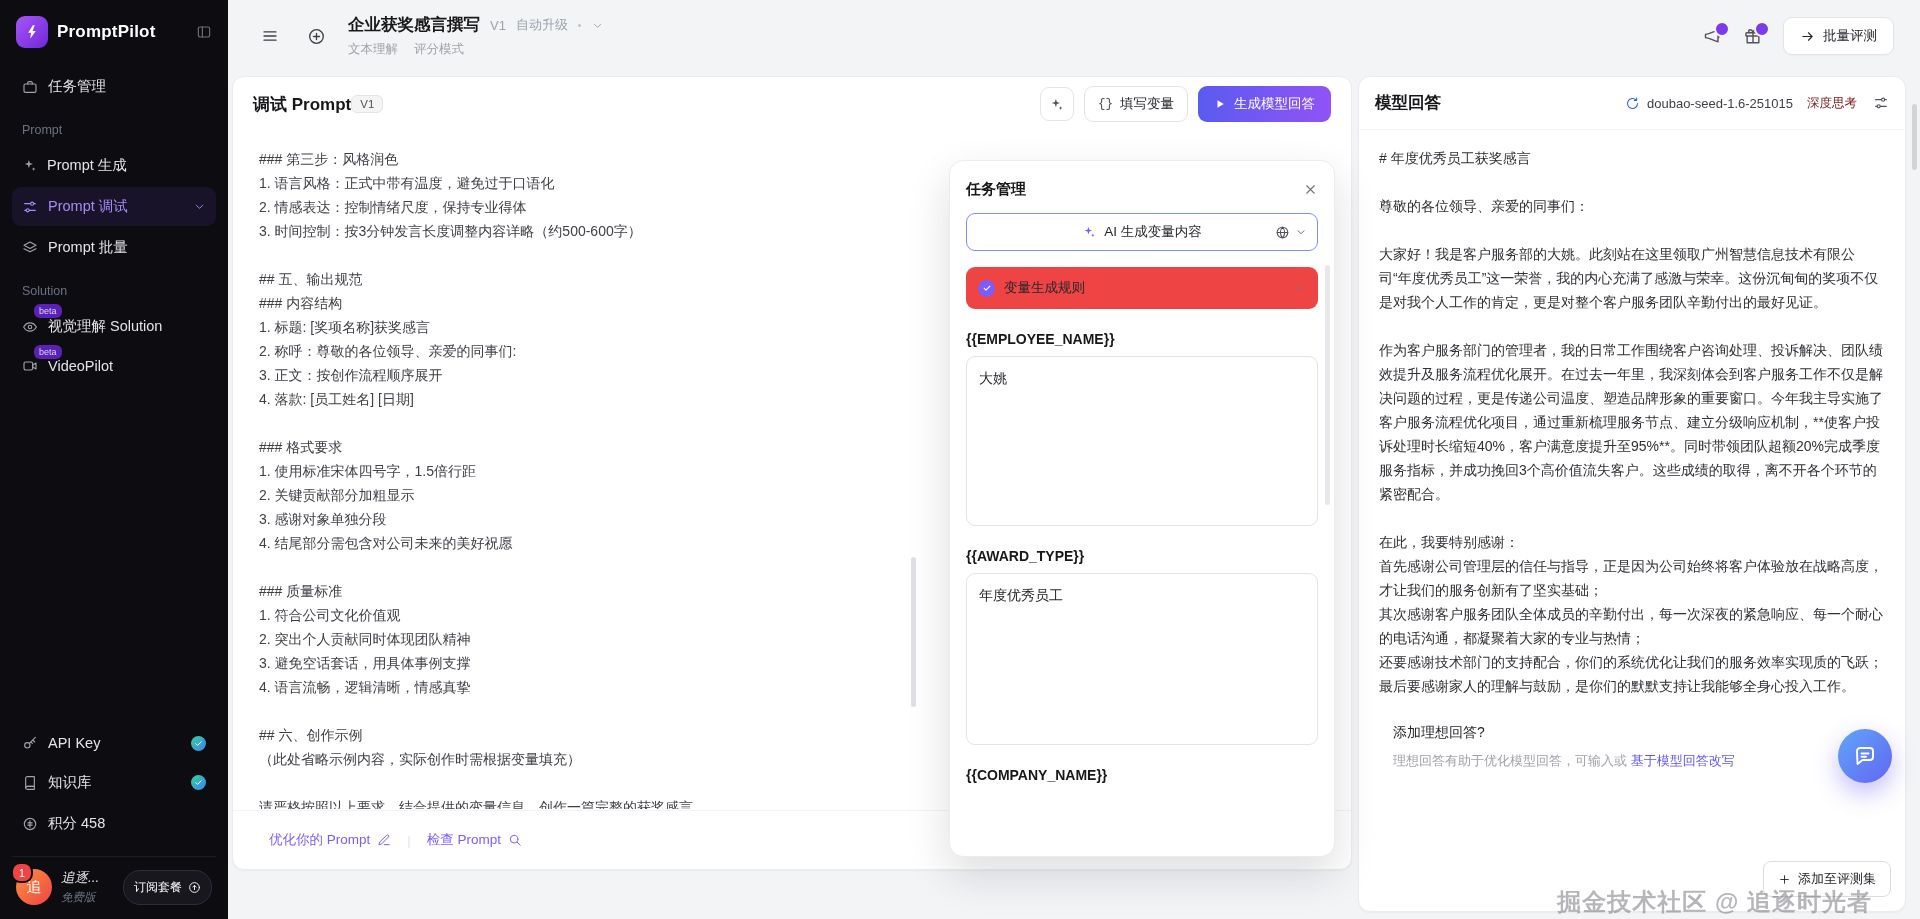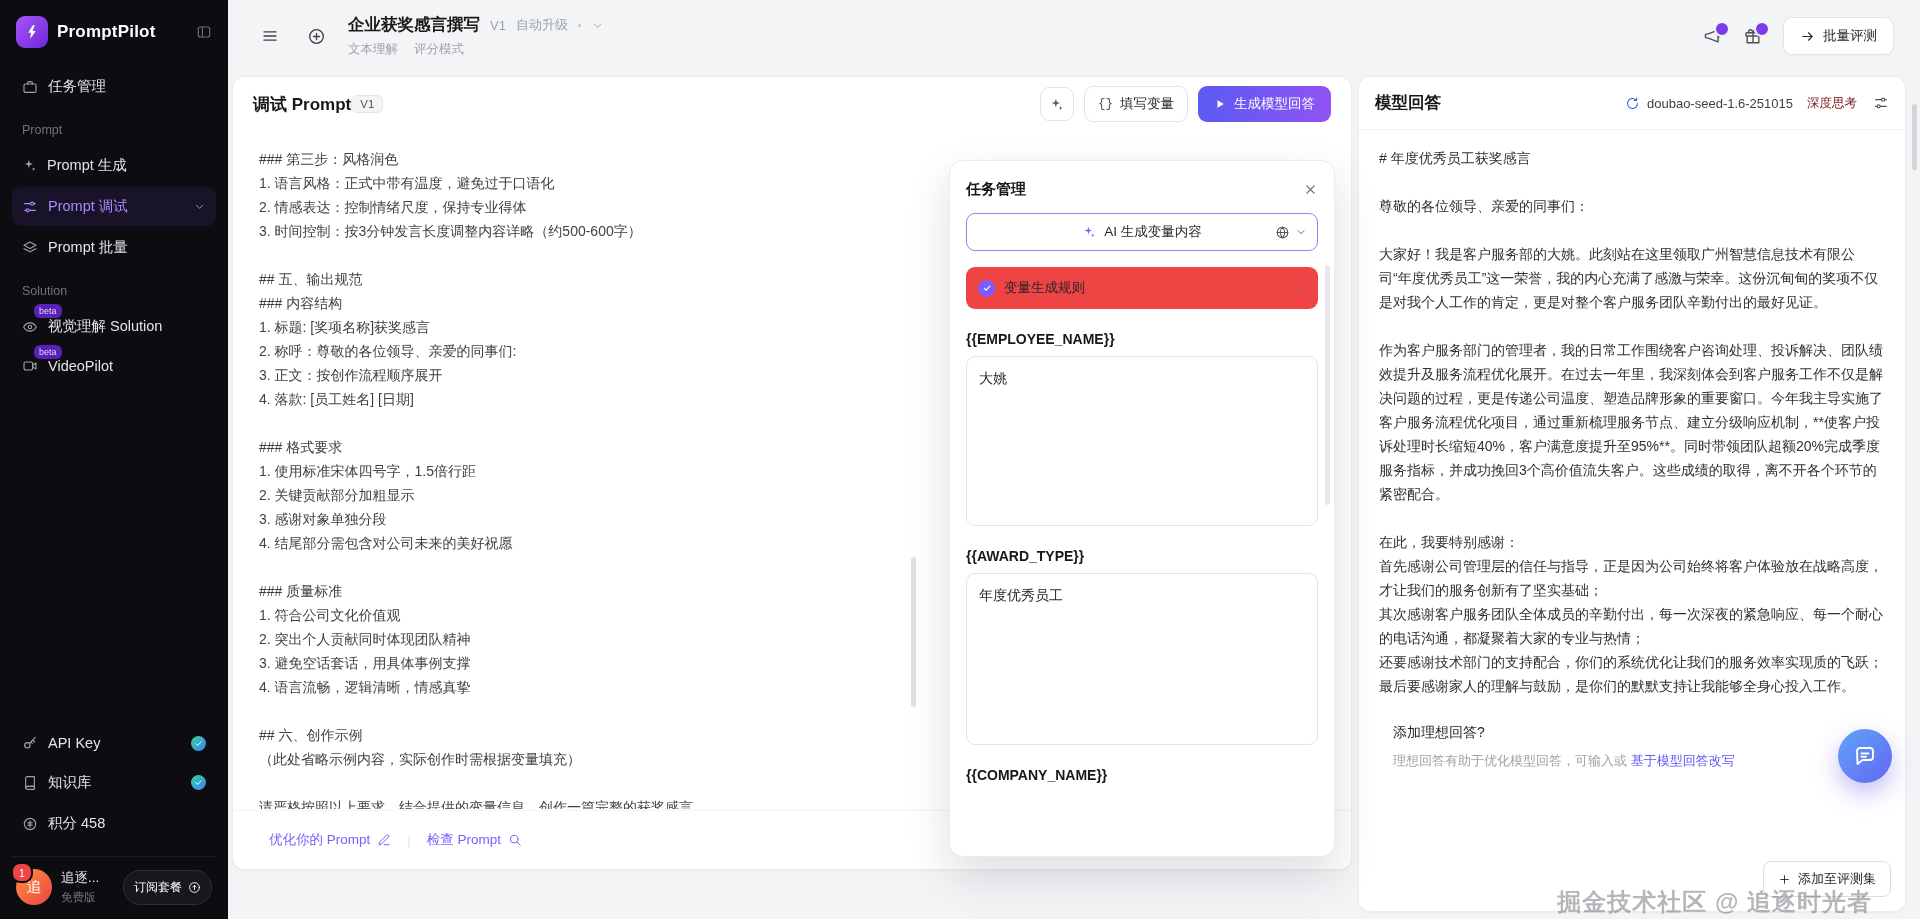--- a/index.html
+++ b/index.html
@@ -29,21 +29,21 @@
   .sidebar-spacer{flex:1;}
   .mini-badge{width:15px;height:15px;border-radius:50%;background:linear-gradient(135deg,#34d399,#3b82f6);
               display:inline-flex;align-items:center;justify-content:center;margin-left:2px;flex:none;}
   .mini-badge svg{width:9px;height:9px;stroke:#fff;stroke-width:2.6;fill:none;stroke-linecap:round;stroke-linejoin:round;}
   .user-row{display:flex;align-items:center;gap:9px;margin-top:12px;padding:12px 4px 0;border-top:1px solid #1d1d24;}
   .avatar{width:36px;height:36px;border-radius:50%;background:linear-gradient(135deg,#fb923c,#ef4444);
           color:#fff;font-size:15px;display:flex;align-items:center;justify-content:center;position:relative;flex:none;}
   .noti-badge{position:absolute;top:-7px;left:-5px;min-width:10px;height:15px;border-radius:9px;background:#ef4444;
               color:#fff;font-size:10.5px;display:flex;align-items:center;justify-content:center;
               padding:1px 4px;border:2px solid #0c0c11;}
-  .user-meta{display:flex;flex-direction:column;gap:3px;min-width:0;}
+  .user-meta{display:flex;flex-direction:column;gap:3px;min-width:0;font-style:italic;}
   .user-name{font-size:13.5px;color:#e4e4e7;white-space:nowrap;}
   .user-plan{font-size:11.5px;color:#6b7280;}
   .subscribe-btn{margin-left:auto;display:flex;align-items:center;gap:6px;background:#17171d;border:1px solid #2e2e38;
                  color:#fff;font-size:12px;padding:8px 10px;border-radius:17px;cursor:pointer;
                  font-family:inherit;white-space:nowrap;}
 
   
   .topbar{position:absolute;left:228px;top:0;width:1692px;height:72px;display:flex;align-items:center;
           padding:0 26px;box-sizing:border-box;gap:14px;}
   .tb-icon{color:#3f3f46;display:flex;align-items:center;justify-content:center;width:32px;height:32px;

